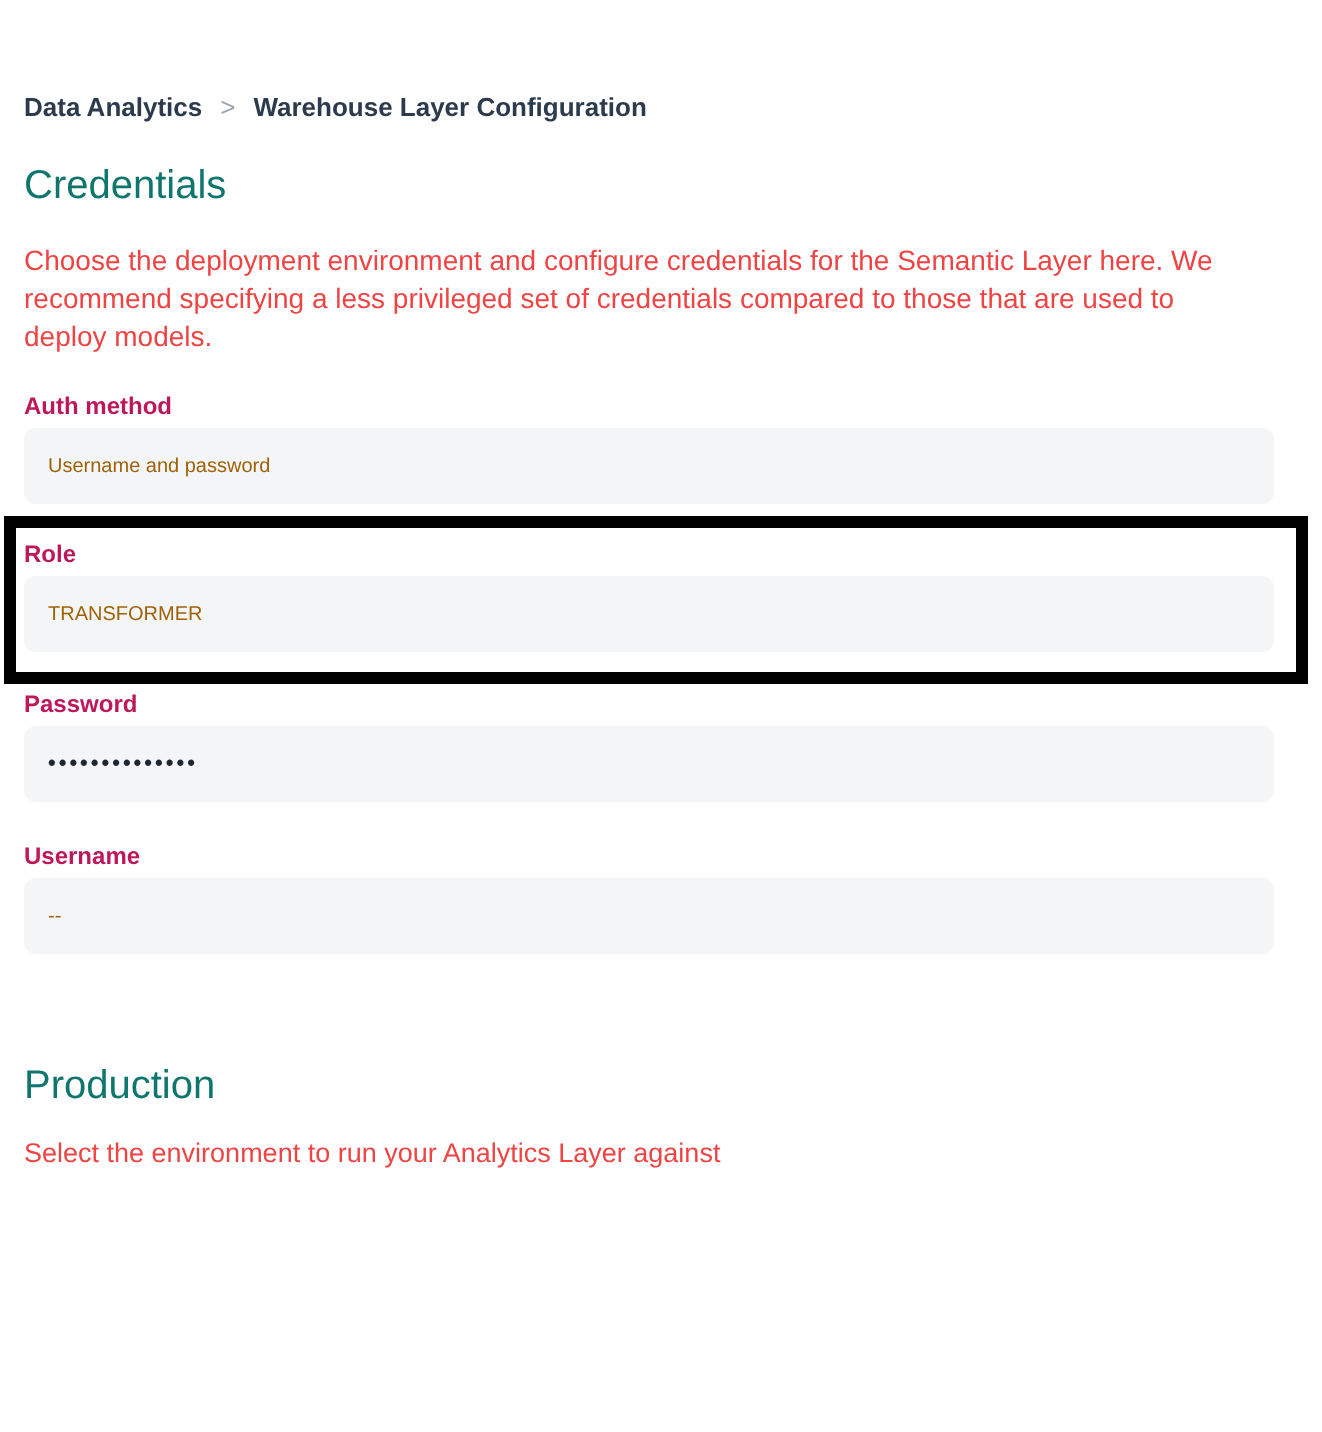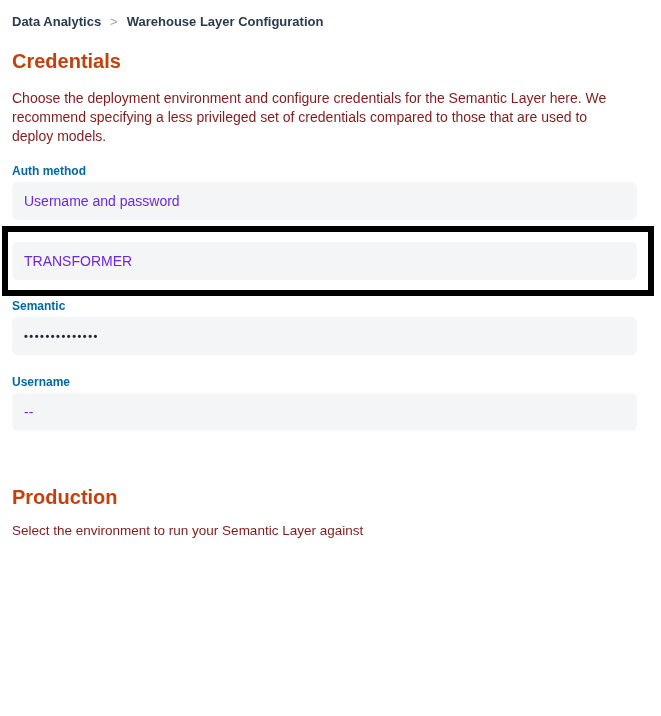--- a/index.html
+++ b/index.html
@@ -7,20 +7,21 @@
     width: 661px;
     height: 716px;
     background: #ffffff;
     font-family: "Liberation Sans", sans-serif;
     color: #16181d;
     overflow: hidden;
   }
   .page {
     padding: 14px 24px 0 12px;
     width: 661px;
+    margin-top: 32px;
   }
 
   
   .breadcrumb {
     display: flex;
     align-items: center;
     gap: 9px;
     font-size: 13px;
     font-weight: 700;
     color: #2b3a4d;
@@ -30,61 +31,61 @@
     color: #9aa5b1;
     font-weight: 400;
     font-size: 13px;
   }
 
   
   .section-title {
     margin-top: 20px;
     font-size: 20px;
     line-height: 24px;
-    font-weight: 700;
-    color: #c2410c;
+    font-weight: 400;
+    color: #0f766e;
   }
   .section-title.env { margin-top: 54px; }
 
   .description {
     margin-top: 16px;
     font-size: 14px;
     line-height: 19px;
-    color: #7f1d1d;
+    color: #ef4444;
     max-width: 600px;
   }
   .description.env {
     margin-top: 15px;
     line-height: 14px;
     font-size: 13.5px;
   }
 
   
   .field { margin-top: 18px; }
   .field.tight { margin-top: 3px; }
   .field.spaced { margin-top: 20px; }
   .field-label {
     display: block;
     font-size: 12px;
     line-height: 14px;
     font-weight: 700;
-    color: #0369a1;
+    color: #be185d;
   }
   .field-input {
     display: block;
     margin-top: 4px;
     width: 100%;
     height: 38px;
     background: #f3f5f7;
     border: none;
     border-radius: 6px;
     padding: 0 12px;
     font-family: "Liberation Sans", sans-serif;
-    font-size: 14px;
-    color: #6d28d9;
+    font-size: 10px;
+    color: #a16207;
     outline: none;
   }
   .field-input.password {
     font-size: 11px;
     font-weight: 700;
     letter-spacing: 1.5px;
     color: #1e2633;
   }
 
   
@@ -117,35 +118,36 @@
 
     <p class="description">Choose the deployment environment and configure credentials for the Semantic Layer here. We recommend specifying a less privileged set of credentials compared to those that are used to deploy models.</p>
 
     <div class="field">
       <label class="field-label">Auth method</label>
       <input class="field-input" type="text" readonly="" value="Username and password" style="">
     </div>
 
     <div class="highlight-box">
       <div class="field">
+        <label class="field-label">Role</label>
         <input class="field-input" type="text" readonly="" value="TRANSFORMER" style="">
       </div>
     </div>
 
     <div class="field tight">
-      <label class="field-label">Semantic</label>
+      <label class="field-label">Password</label>
       <input class="field-input password" type="text" readonly="" value="••••••••••••••" style="">
     </div>
 
     <div class="field spaced">
       <label class="field-label">Username</label>
       <input class="field-input" type="text" readonly="" value="--" style="">
     </div>
   </section>
 
   <section>
     <h2 class="section-title env">Production</h2>
 
-    <p class="description env">Select the environment to run your Semantic Layer against</p>
+    <p class="description env">Select the environment to run your Analytics Layer against</p>
 
   </section>
 
 </div>
 
 </body></html>

